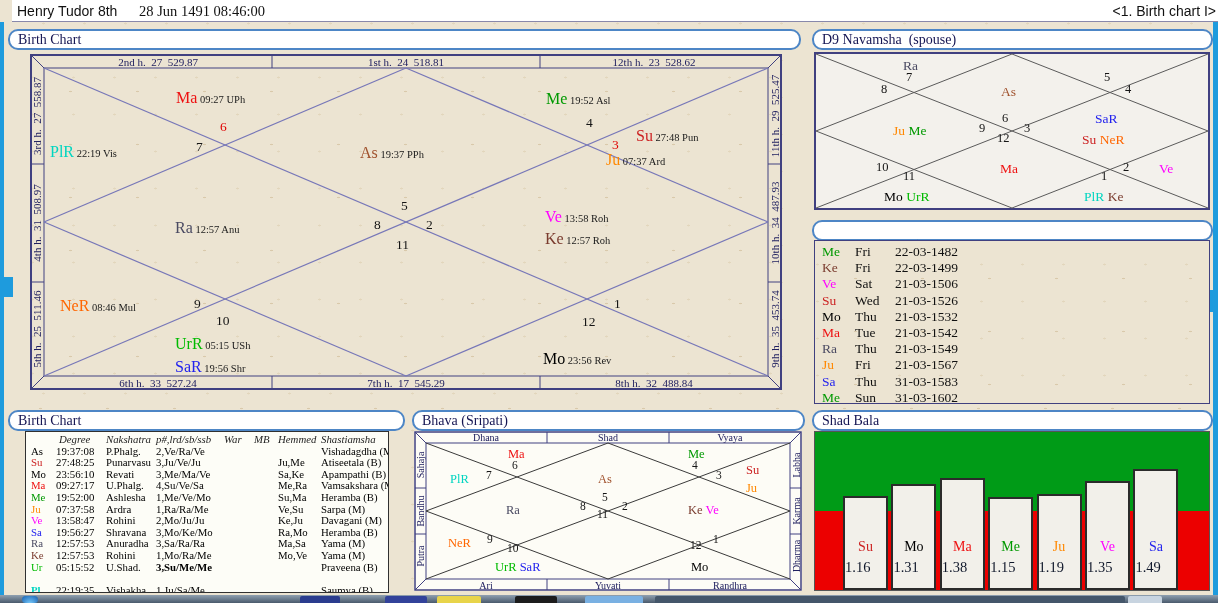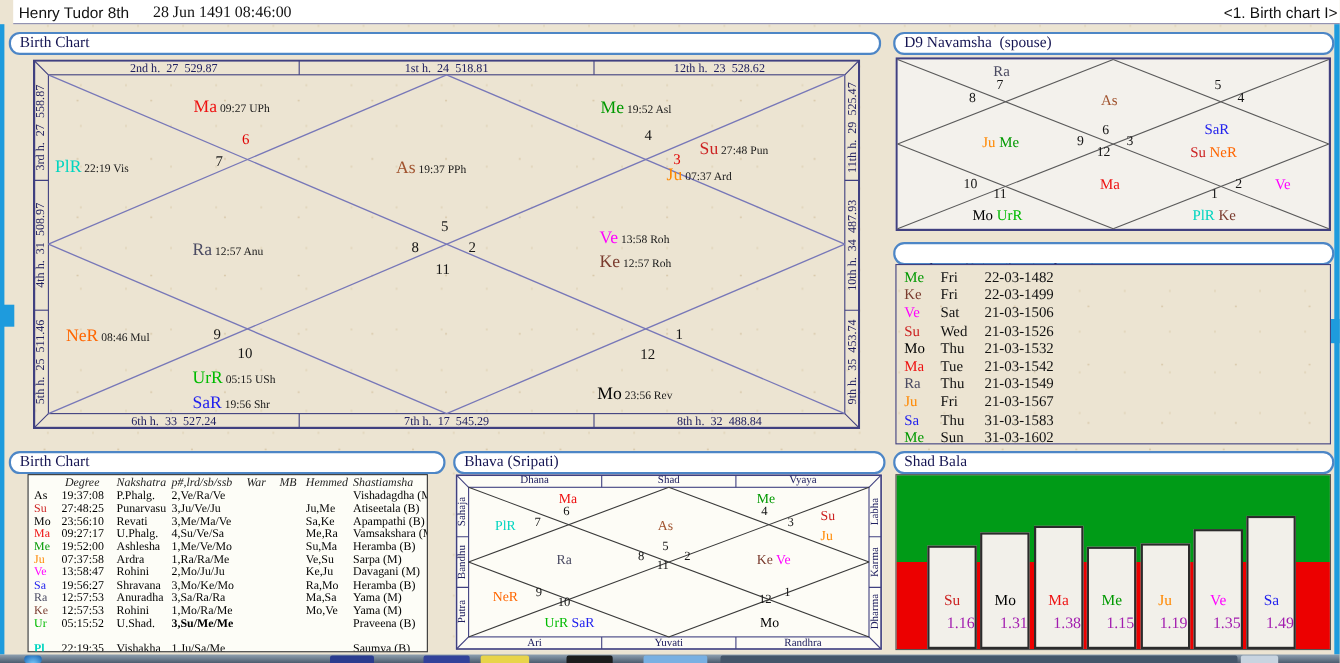--- a/index.html
+++ b/index.html
@@ -38,21 +38,21 @@
   .vimrow .vdt{position:absolute;left:80px;color:#111;}
   .vimarrows{position:absolute;right:7px;top:2px;font-size:10px;color:#111;letter-spacing:0;}
   .vimarrows span{margin-left:5px;cursor:pointer;}
   .tbox{position:absolute;background:#fdfdf7;border:1px solid #303030;box-sizing:border-box;overflow:hidden;}
   .trow{position:absolute;left:0;width:100%;height:11.6px;font-size:10.8px;line-height:11.6px;white-space:pre;}
   .trow span{position:absolute;}
   .thead span{font-style:italic;color:#222;}
   .sbchart{position:absolute;border:1px solid #555;box-sizing:border-box;}
   .sbbar{position:absolute;background:#f2f0ea;border:2px solid #2b2b2b;box-sizing:border-box;}
   .sbp{position:absolute;width:100%;text-align:center;bottom:33px;font-size:14px;}
-  .sbv{position:absolute;width:100%;text-align:right;bottom:12px;font-size:14.5px;color:#a21caf;}
+  .sbv{position:absolute;width:100%;text-align:left;bottom:12px;font-size:14.5px;color:#0f172a;}
   .taskbar{position:absolute;left:0;top:595px;width:1218px;height:8px;
     background:linear-gradient(#8fa0b0,#4a5a6c);overflow:hidden;}
   .tseg{position:absolute;top:1px;height:7px;border-radius:2px 2px 0 0;}
   .handle{position:absolute;background:#1e9bdd;}
 </style>
 </head>
 <body class="speck">
 
 <div class="titlebar">
   <span class="tname">Henry Tudor 8th</span>

